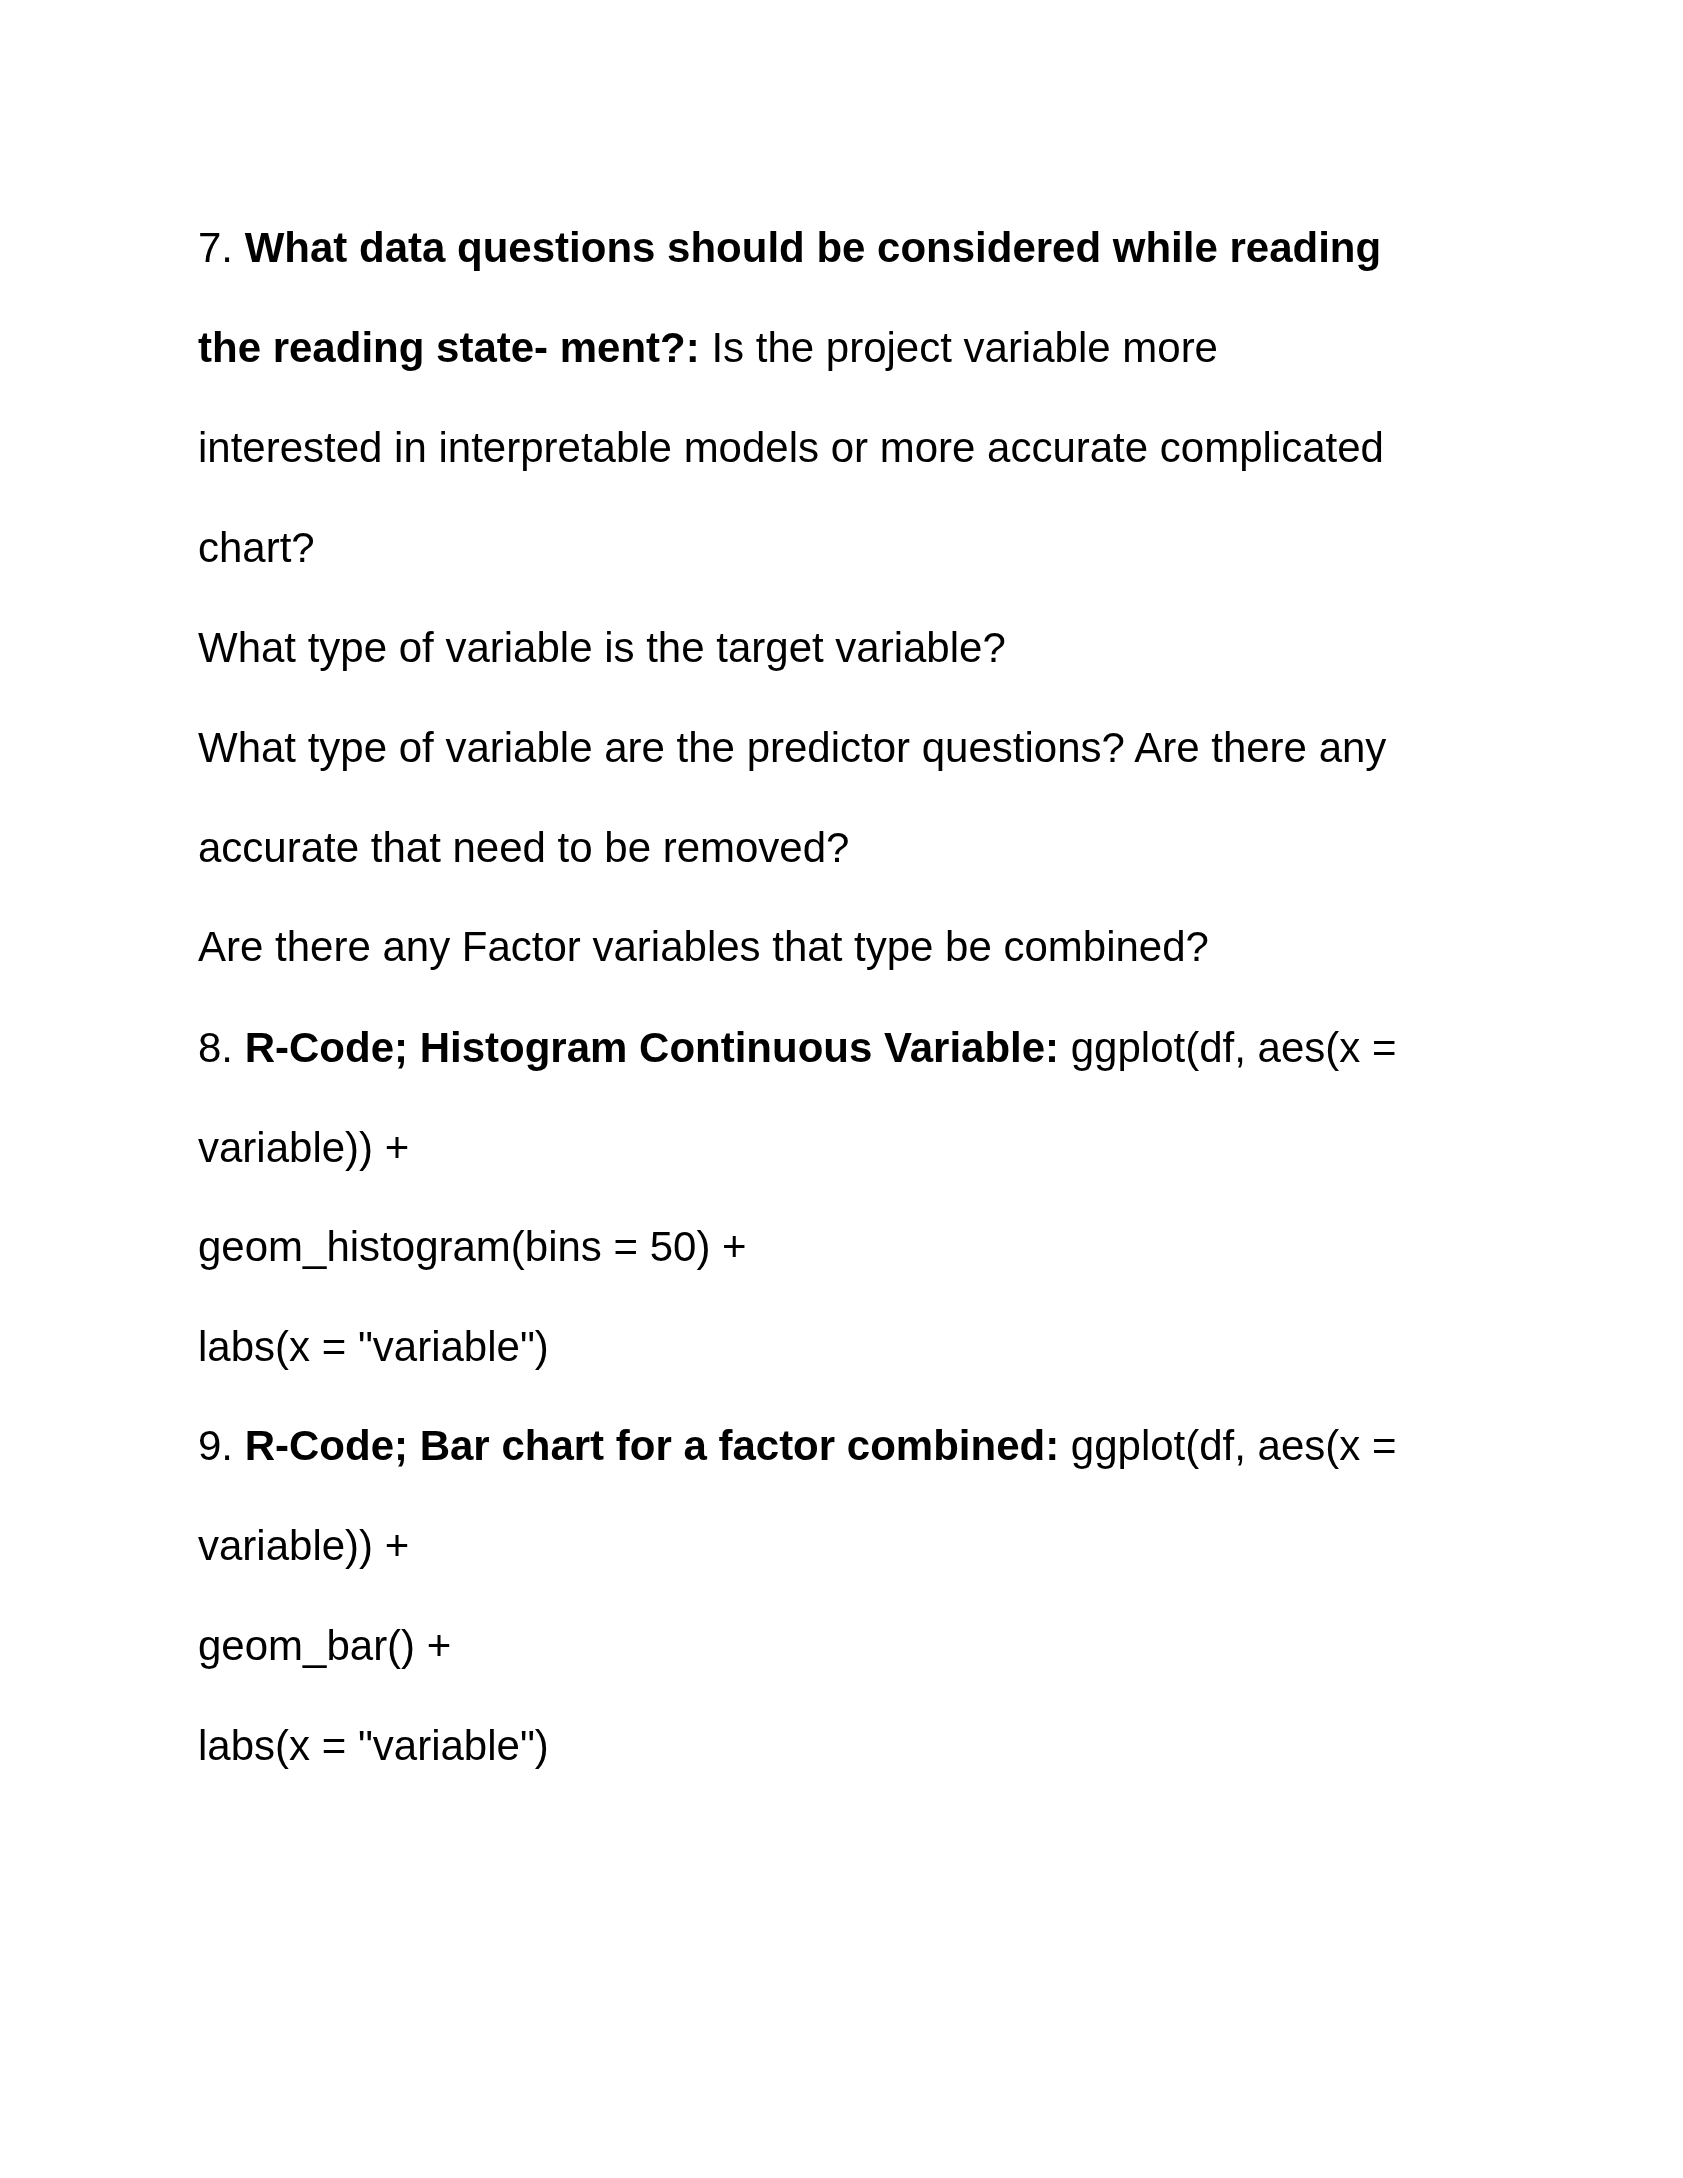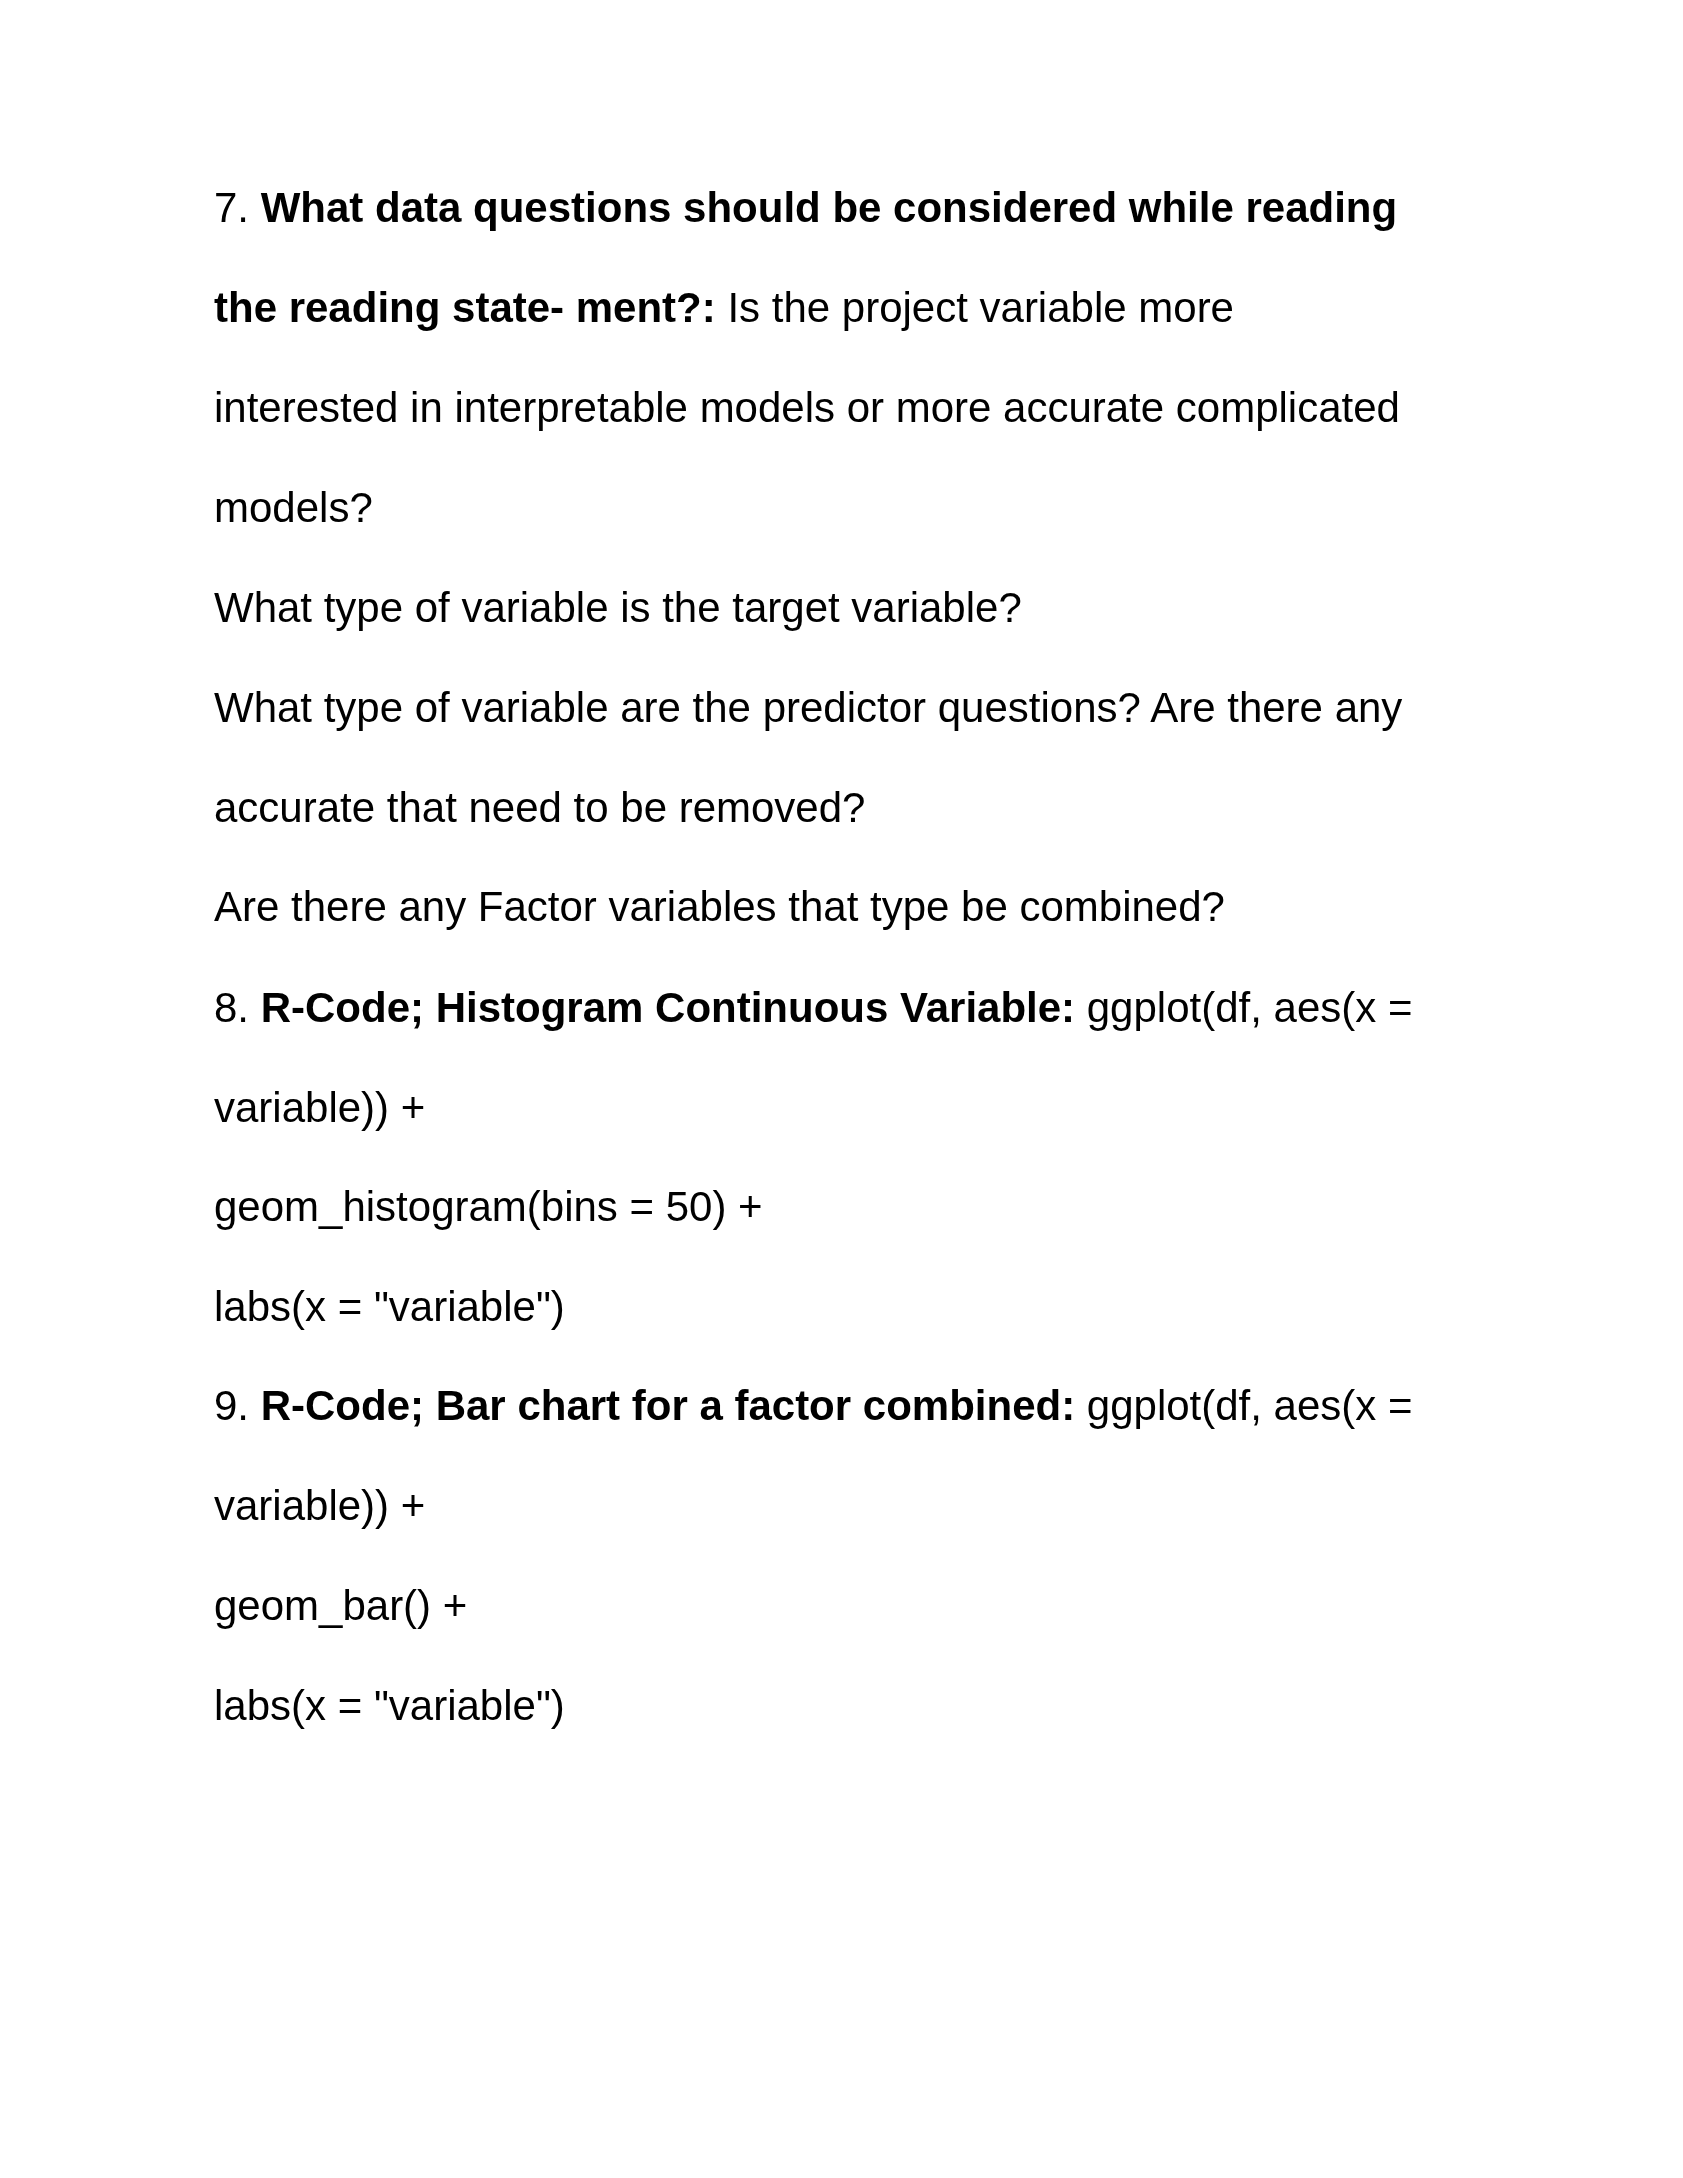--- a/index.html
+++ b/index.html
@@ -3,40 +3,40 @@
 <meta charset="utf-8">
 <style>
   html, body { margin: 0; padding: 0; background: #ffffff; }
   body { width: 1683px; height: 2178px; position: relative; overflow: hidden; }
   .page {
     position: absolute; left: 198px; top: 0; width: 1287px;
     font-family: "Liberation Sans", sans-serif;
     font-size: 42px; color: #000;
   }
   .line {
-    position: absolute; left: 16px; white-space: nowrap;
-    line-height: 1; height: 48px;
+    position: absolute; left: 0; white-space: nowrap;
+    line-height: 1; height: 48px; margin-top: 40px;
   }
   b { font-weight: bold; }
 </style>
 </head>
 <body>
 
 <div class="page">
 
   <div class="line" style="top:187px">
     <span>7.</span>
     <b>What data questions should be considered while reading</b>
   </div>
   <div class="line" style="top:287px">
     <b>the reading state- ment?:</b>
     <span>Is the project variable more</span>
   </div>
   <div class="line" style="top:387px">interested in interpretable models or more accurate complicated</div>
-  <div class="line" style="top:487px">models?</div>
+  <div class="line" style="top:487px">chart?</div>
   <div class="line" style="top:587px">What type of variable is the target variable?</div>
   <div class="line" style="top:687px">What type of variable are the predictor questions? Are there any</div>
   <div class="line" style="top:787px">accurate that need to be removed?</div>
   <div class="line" style="top:886px">Are there any Factor variables that type be combined?</div>
 
   <div class="line" style="top:987px">
     <span>8.</span>
     <b>R-Code; Histogram Continuous Variable:</b>
     <span>ggplot(df, aes(x =</span>
   </div>

